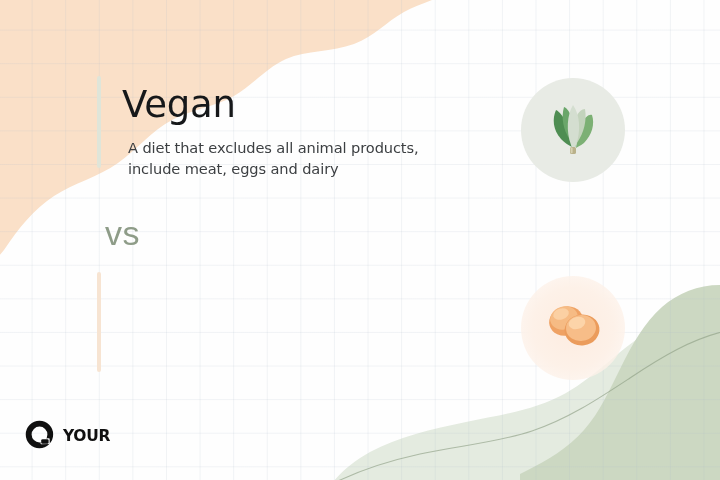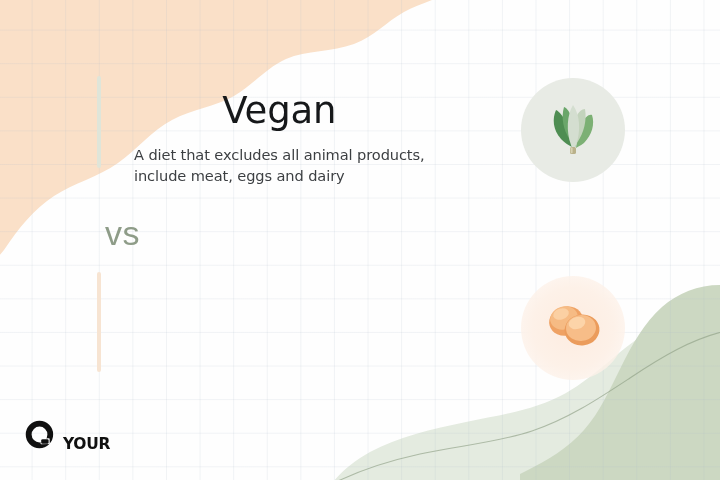--- a/index.html
+++ b/index.html
@@ -93,32 +93,31 @@
 
   .entry-text { padding-top: 0; }
 
   .term {
     font-family: "DejaVu Sans", sans-serif;
     font-size: 37px;
     line-height: 42px;
     font-weight: 400;
     color: #16181a;
     letter-spacing: -0.2px;
-    margin: 14px 0 11px 0;
+    margin: 8px 0 11px 0;
     white-space: nowrap;
-    text-align: center;
   }
   .term-veg { font-size: 36px; }
 
   .definition {
     font-family: "DejaVu Sans", sans-serif;
     font-size: 14.6px;
     line-height: 21px;
     color: #3c3f42;
-    margin: 12px;
+    margin: 6px;
     letter-spacing: -0.1px;
     white-space: pre-line;
   }
 
   .vs-mark {
     position: absolute;
     left: 105px;
     top: 213px;
     font-family: Liberation Sans, sans-serif;
     font-size: 34px;
@@ -127,21 +126,21 @@
     letter-spacing: 0.5px;
     z-index: 4;
   }
 
   
   .logo {
     position: absolute;
     left: 25px;
     top: 420px;
     display: flex;
-    align-items: flex-end;
+    align-items: center;
     z-index: 5;
   }
   .logo-mark { margin-right: 9px; }
   .logo-words {
     font-family: "DejaVu Sans", sans-serif;
     font-weight: bold;
     font-size: 15.5px;
     line-height: 17px;
     letter-spacing: -0.3px;
     color: #101010;

